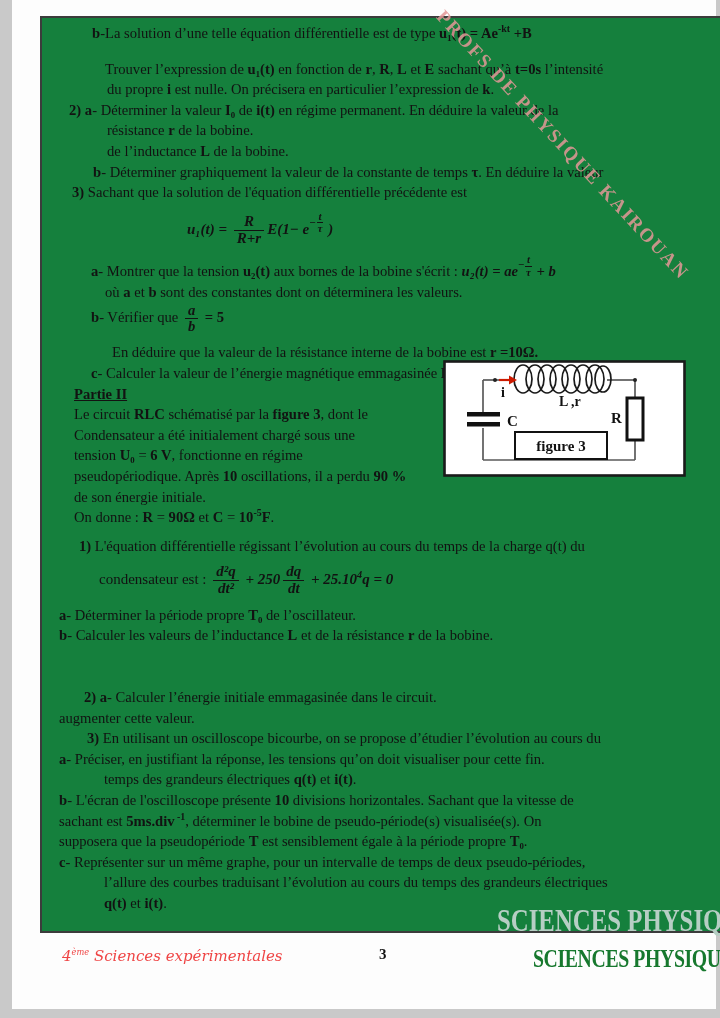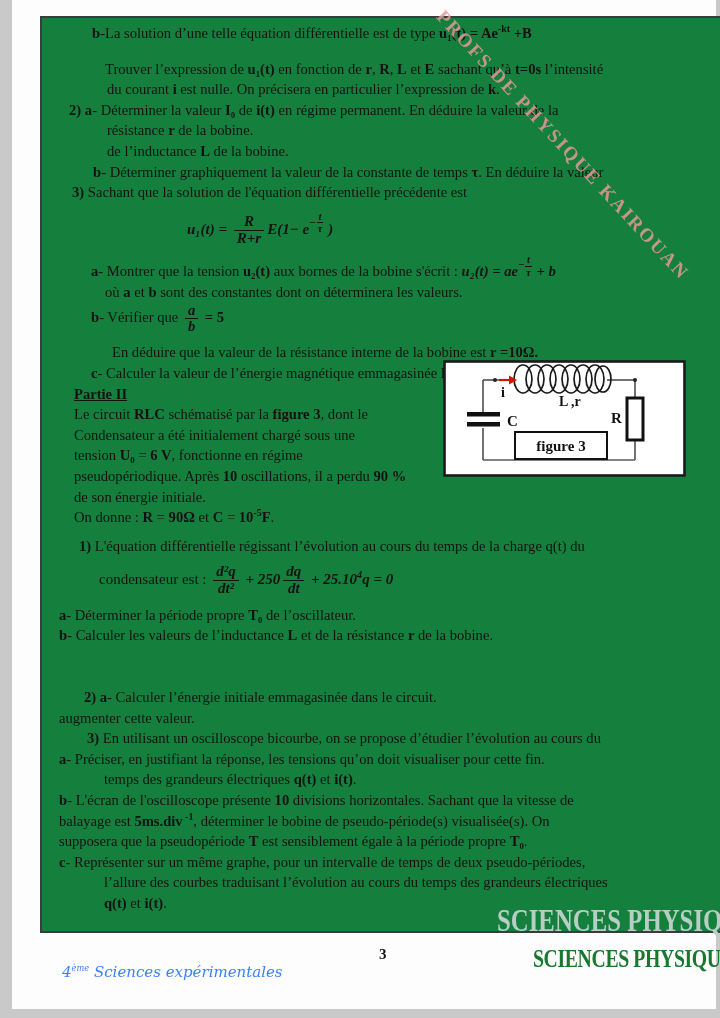--- a/index.html
+++ b/index.html
@@ -26,40 +26,40 @@
   .supg .frac{vertical-align:middle;margin:0 1px;}
   .supg .frac .num{border-bottom-width:1px;padding:0 1px;}
   .supg .frac .den{padding:0 1px;}
 
   .figure3{position:absolute;left:443px;top:360px;width:243px;height:117px;}
 
   .wm-diag{position:absolute;left:448px;top:6px;transform:rotate(47deg);transform-origin:0 0;
     font-size:19px;font-weight:bold;letter-spacing:2px;color:#e49898;opacity:0.85;white-space:nowrap;z-index:6;pointer-events:none;font-family:"Liberation Serif","DejaVu Serif",serif;}
   .wm-bottom{position:absolute;left:497px;top:903px;font-size:31px;font-weight:bold;color:#b6cec4;
     transform:scaleX(0.80);transform-origin:0 0;white-space:nowrap;letter-spacing:0px;z-index:6;pointer-events:none;}
-  .footer-left{position:absolute;left:62px;top:947px;font-size:15px;font-style:italic;color:#3b82f6;font-family:"DejaVu Serif","Liberation Serif",serif;margin-top:16px;}
+  .footer-left{position:absolute;left:62px;top:947px;font-size:15px;font-style:italic;color:#ef4444;font-family:"DejaVu Serif","Liberation Serif",serif;}
   .footer-left sup{font-size:0.55em;}
   .footer-page{position:absolute;left:379px;top:946px;font-size:15px;font-weight:bold;color:#111;}
   .footer-right{position:absolute;left:533px;top:944px;font-size:26px;font-weight:bold;color:#17782e;
     transform:scaleX(0.76);transform-origin:0 0;white-space:nowrap;letter-spacing:-0.5px;}
 </style>
 </head>
 <body>
 
 <div class="page">
 
   <div class="margin-strip m-left"></div>
   <div class="margin-strip m-bottom"></div>
   <div class="margin-strip m-right"></div>
 
   <div class="content-box">
     <div class="lines-wrap" id="lines">
         <div class="line" style="padding-left: 33px;"><span class="b">b</span><span>-La solution d’une telle équation différentielle est de type  </span><span class="b">u₁(t) = Ae</span><sup class="b">-kt</sup><span class="b"> +B</span></div>
         <div class="line" style="padding-left: 46px; margin-top: 15px;"><span>Trouver l’expression de </span><span class="b">u₁(t)</span><span> en fonction de </span><span class="b">r</span><span>, </span><span class="b">R</span><span>, </span><span class="b">L</span><span> et </span><span class="b">E</span><span> sachant qu’à </span><span class="b">t=0s</span><span> l’intensité</span></div>
-        <div class="line" style="padding-left: 48px;"><span>du courant </span><span class="b">i</span><span> est nulle. On précisera en particulier l’expression de </span><span class="b">k</span><span>.</span></div>
+        <div class="line" style="padding-left: 48px;"><span>du propre </span><span class="b">i</span><span> est nulle. On précisera en particulier l’expression de </span><span class="b">k</span><span>.</span></div>
         <div class="line" style="padding-left: 10px;"><span class="b">2)</span><span>  </span><span class="b">a</span><span>- Déterminer la valeur </span><span class="b">I₀</span><span> de </span><span class="b">i(t)</span><span> en régime permanent. En déduire la valeur de la</span></div>
         <div class="line" style="padding-left: 48px;"><span>résistance </span><span class="b">r</span><span> de la bobine.</span></div>
         <div class="line" style="padding-left: 48px;"><span>de l’inductance </span><span class="b">L</span><span> de la bobine.</span></div>
         <div class="line" style="padding-left: 34px;"><span class="b">b</span><span>- Déterminer graphiquement la valeur de la constante de temps </span><span class="b">τ</span><span>. En déduire la valeur</span></div>
         <div class="line" style="padding-left: 13px;"><span class="b">3)</span><span> Sachant que la solution de l'équation différentielle précédente est</span></div>
         <div class="line eq" style="padding-left: 128px;"><span class="b i">u₁(t) = </span><span class="frac"><span class="num"><span class="b i">R</span></span><span class="den"><span class="b i">R+r</span></span></span><span class="b i">E(1− e</span><span class="supg"><span class="b">−</span><span class="frac"><span class="num"><span class="b i">t</span></span><span class="den"><span class="b i">τ</span></span></span></span><span class="b i"> )</span></div>
         <div class="line" style="padding-left: 32px;"><span class="b">a</span><span>- Montrer que la tension </span><span class="b">u₂(t)</span><span> aux bornes de la bobine s'écrit :  </span><span class="b i">u₂(t) = ae</span><span class="supg"><span class="b">−</span><span class="frac"><span class="num"><span class="b i">t</span></span><span class="den"><span class="b i">τ</span></span></span></span><span class="b i"> + b</span></div>
         <div class="line" style="padding-left: 46px;"><span>où </span><span class="b">a</span><span> et </span><span class="b">b</span><span> sont des constantes dont on déterminera les valeurs.</span></div>
         <div class="line" style="padding-left: 32px;"><span class="b">b</span><span>- Vérifier que    </span><span class="frac"><span class="num"><span class="b i">a</span></span><span class="den"><span class="b i">b</span></span></span><span class="b"> = 5</span></div>
         <div class="line" style="padding-left: 53px; margin-top: 8px;"><span>En déduire que la valeur de la résistance interne de la bobine est </span><span class="b">r =10Ω.</span></div>
@@ -74,21 +74,21 @@
         <div class="line" style="padding-left: 20px; margin-top: 8px;"><span class="b">1)</span><span> L'équation différentielle régissant l’évolution au cours du temps de la charge q(t) du</span></div>
         <div class="line eq" style="padding-left: 40px;"><span>condensateur est :   </span><span class="frac"><span class="num"><span class="b i">d²q</span></span><span class="den"><span class="b i">dt²</span></span></span><span class="b i"> + 250</span><span class="frac"><span class="num"><span class="b i">dq</span></span><span class="den"><span class="b i">dt</span></span></span><span class="b i"> + 25.10</span><sup class="b i">4</sup><span class="b i">q = 0</span></div>
         <div class="line" style="margin-top: 6px;"><span class="b">a</span><span>- Déterminer la période propre </span><span class="b">T₀</span><span> de l’oscillateur.</span></div>
         <div class="line"><span class="b">b</span><span>- Calculer les valeurs de l’inductance </span><span class="b">L</span><span> et de la résistance </span><span class="b">r</span><span> de la bobine.</span></div>
         <div class="line" style="padding-left: 25px; margin-top: 41px;"><span class="b">2) a</span><span>- Calculer l’énergie initiale emmagasinée dans le circuit.</span></div>
         <div class="line"><span>augmenter cette valeur.</span></div>
         <div class="line" style="padding-left: 28px;"><span class="b">3)</span><span>  En utilisant un oscilloscope bicourbe, on se propose d’étudier l’évolution au cours du</span></div>
         <div class="line"><span class="b">a</span><span>- Préciser, en justifiant la réponse, les tensions qu’on doit visualiser pour cette fin.</span></div>
         <div class="line" style="padding-left: 45px;"><span>temps des grandeurs électriques </span><span class="b">q(t)</span><span> et </span><span class="b">i(t)</span><span>.</span></div>
         <div class="line"><span class="b">b</span><span>- L'écran de l'oscilloscope présente </span><span class="b">10</span><span> divisions horizontales. Sachant que la vitesse de</span></div>
-        <div class="line"><span>balayage est </span><span class="b">5ms.div</span><sup class="b"> -1</sup><span>, déterminer le bobine de pseudo-période(s) visualisée(s). On</span></div>
+        <div class="line"><span>sachant est </span><span class="b">5ms.div</span><sup class="b"> -1</sup><span>, déterminer le bobine de pseudo-période(s) visualisée(s). On</span></div>
         <div class="line"><span>supposera que la pseudopériode </span><span class="b">T</span><span> est sensiblement égale à la période propre </span><span class="b">T₀</span><span>.</span></div>
         <div class="line"><span class="b">c</span><span>-  Représenter sur un même graphe, pour un intervalle de temps de deux pseudo-périodes,</span></div>
         <div class="line" style="padding-left: 45px;"><span>l’allure des courbes traduisant l’évolution au cours du temps des grandeurs électriques</span></div>
         <div class="line" style="padding-left: 45px;"><span class="b">q(t)</span><span> et </span><span class="b">i(t)</span><span>.</span></div>
       </div>
   </div>
 
   <svg class="figure3" viewBox="0 0 243 117" xmlns="http://www.w3.org/2000/svg">
     <rect x="1.5" y="1.5" width="240" height="114" fill="#ffffff" stroke="#1a1a1a" stroke-width="2.6"></rect>
 

